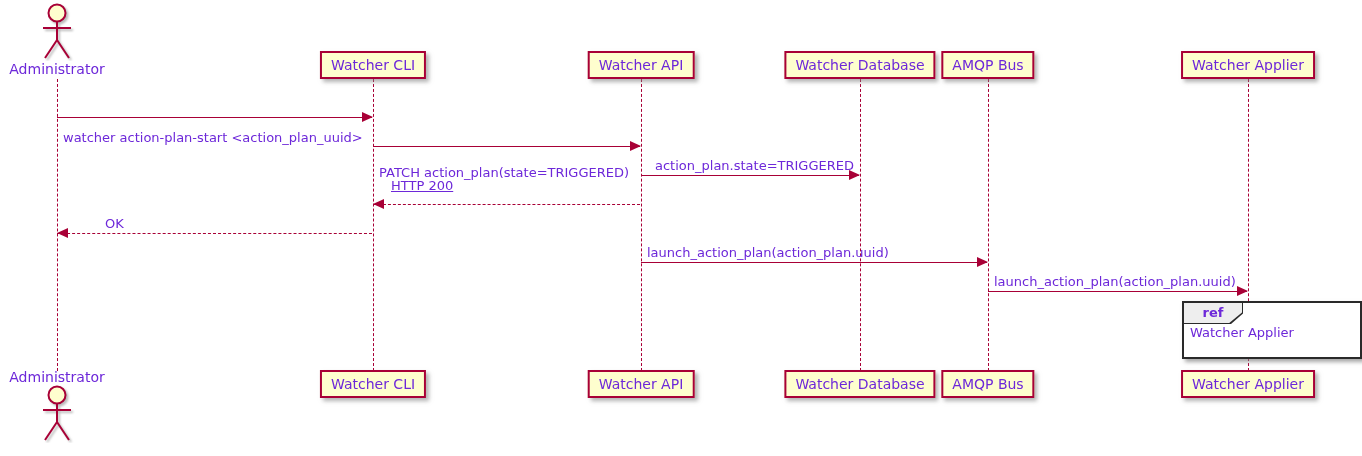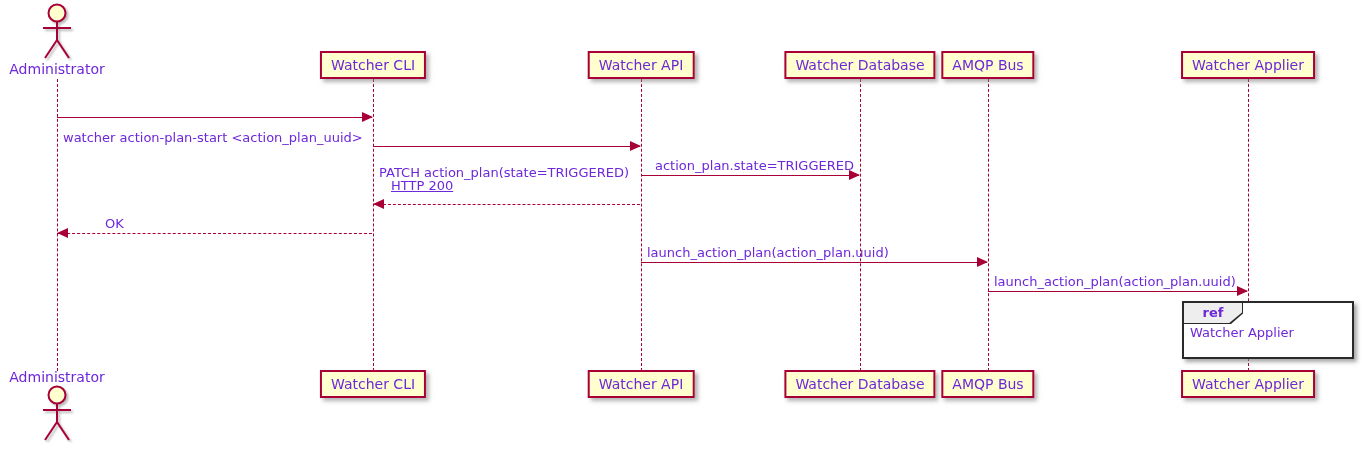--- a/index.html
+++ b/index.html
@@ -19,21 +19,21 @@
   }
   .actor-svg{position:absolute;transform:translateX(-50%);}
   .msg-label{position:absolute;font-size:13px;height:15px;line-height:15px;white-space:nowrap;}
   .msg-line{position:absolute;height:0;}
   .msg-line.solid{border-top:1px solid #A80036;}
   .msg-line.dashed{border-top:1px dashed #A80036;}
   .arrow-right{position:absolute;width:0;height:0;border-style:solid;border-width:5px 0 5px 11px;border-color:transparent transparent transparent #A80036;}
   .arrow-left{position:absolute;width:0;height:0;border-style:solid;border-width:5px 11px 5px 0;border-color:transparent #A80036 transparent transparent;}
   .ref-frag{
     position:absolute;background:#ffffff;border:2px solid #2a2a2a;
-    box-shadow:3px 3px 4px rgba(130,130,130,0.7);z-index:5;
+    box-shadow:3px 3px 4px rgba(130,130,130,0.7);z-index:5;padding-left:8px;
   }
   .ref-tab-outer{position:absolute;left:-1px;top:-1px;background:#2a2a2a;
     clip-path:polygon(0 0,100% 0,100% 52%,80% 100%,0 100%);}
   .ref-tab-inner{position:absolute;left:0;top:0;background:#EEEEEE;
     clip-path:polygon(0 0,100% 0,100% 48%,78% 100%,0 100%);
     font-weight:bold;font-size:13px;text-align:center;}
   .ref-body{position:absolute;left:6px;top:22px;font-size:13px;line-height:16px;white-space:nowrap;}
 </style>
 </head>
 <body>

